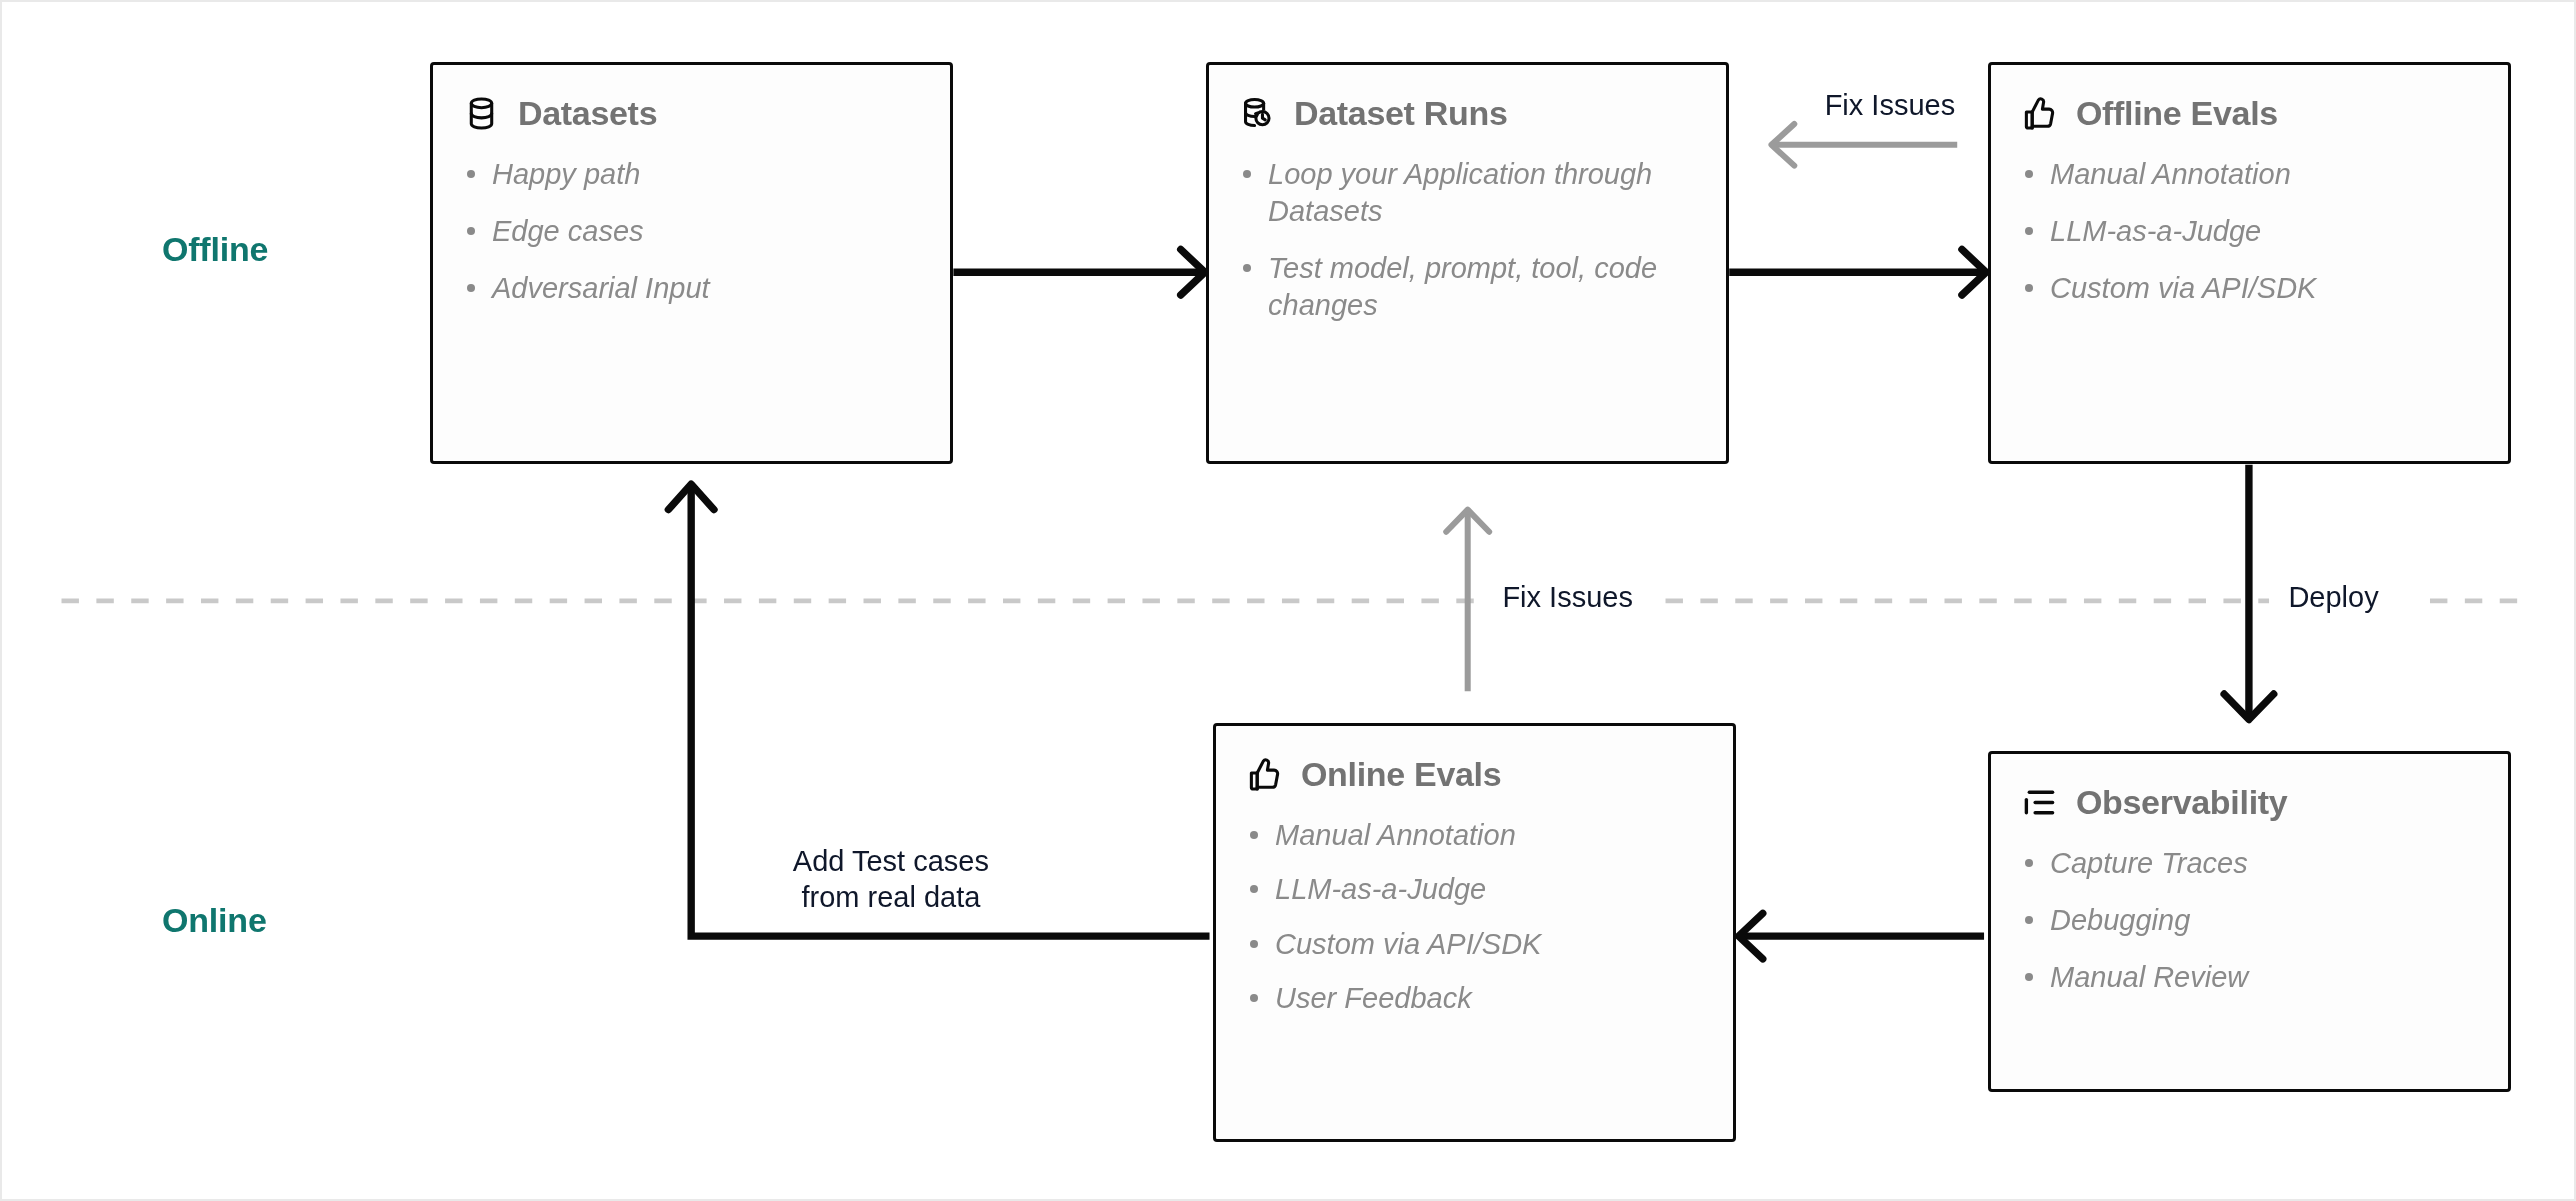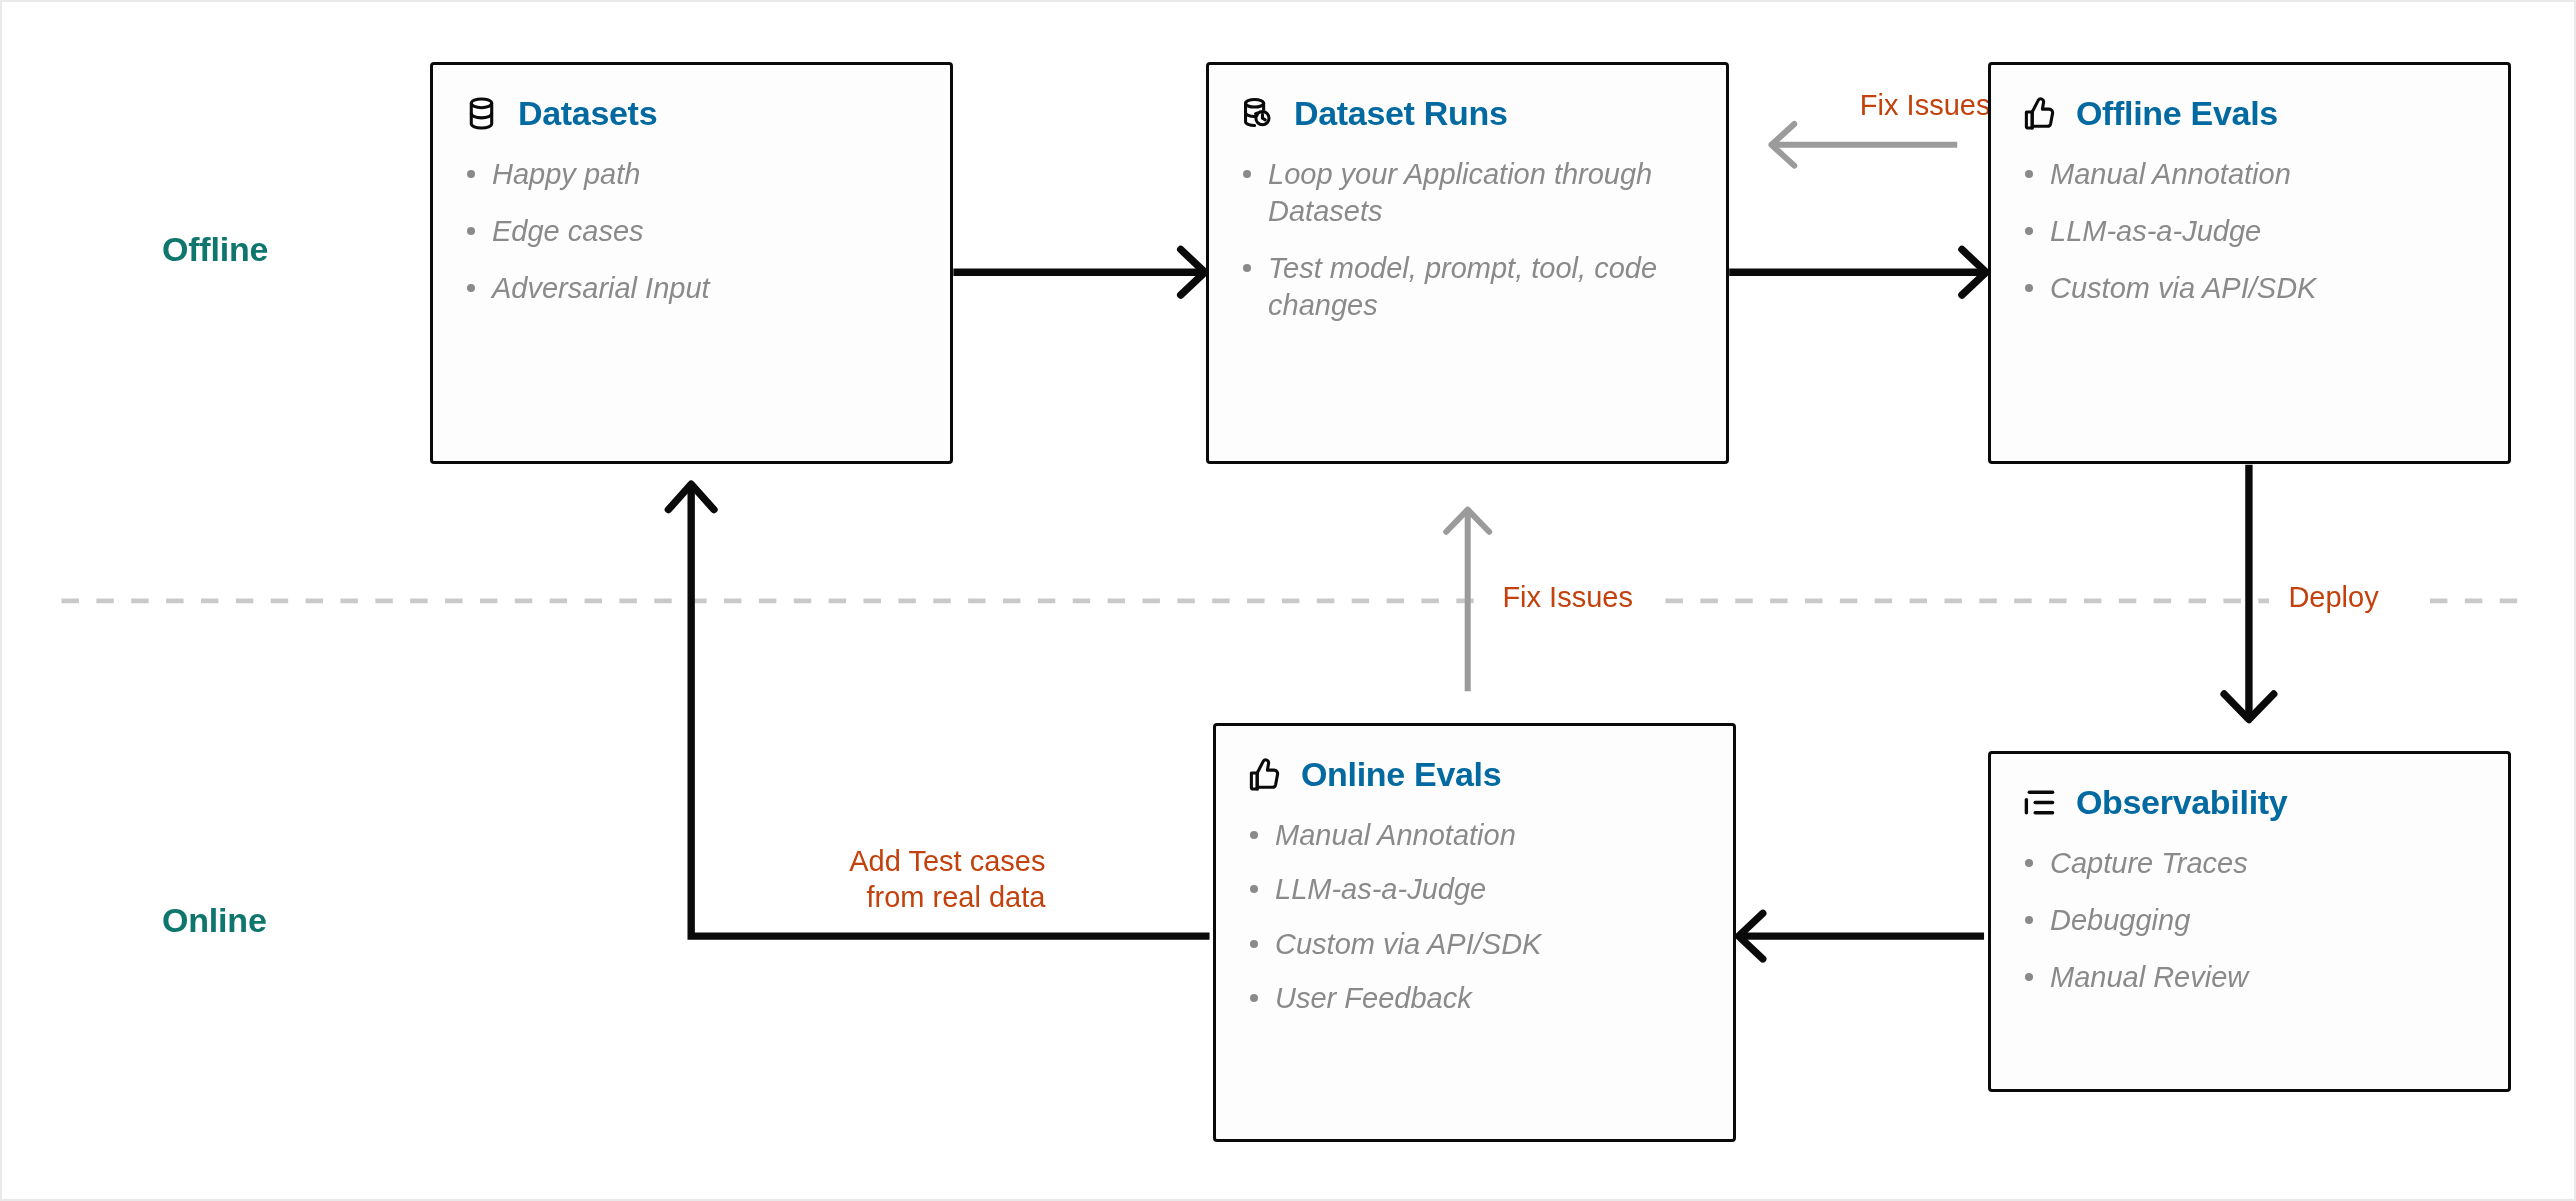--- a/index.html
+++ b/index.html
@@ -36,21 +36,21 @@
   }
   .node-icon{
     width:38px;height:38px;
     display:flex;align-items:center;justify-content:center;
     flex:0 0 auto;
   }
   .node-icon svg{display:block;}
   .node-title{
     font-size:34px;
     font-weight:bold;
-    color:#0369a1;
+    color:#737373;
     letter-spacing:-0.3px;
     line-height:1.05;
     white-space:nowrap;
   }
   .bullets{
     list-style:none;
     margin:0;padding:0;font-style:italic;
   }
   .bullets li{
     position:relative;
@@ -78,24 +78,24 @@
     font-weight:bold;
     color:#0f766e;
     letter-spacing:-0.2px;
     white-space:nowrap;
   }
 
   
   .edge-label{
     position:absolute;
     font-size:29px;
-    color:#c2410c;
+    color:#0f172a;
     line-height:1.24;
     white-space:pre-line;
-    text-align:right;
+    text-align:center;
     background:#ffffff;
     padding:0 9.4px;
   }
   .edge-label.plain{background:transparent;}
 </style>
 </head>
 <body>
 
 <div id="canvas">
 

